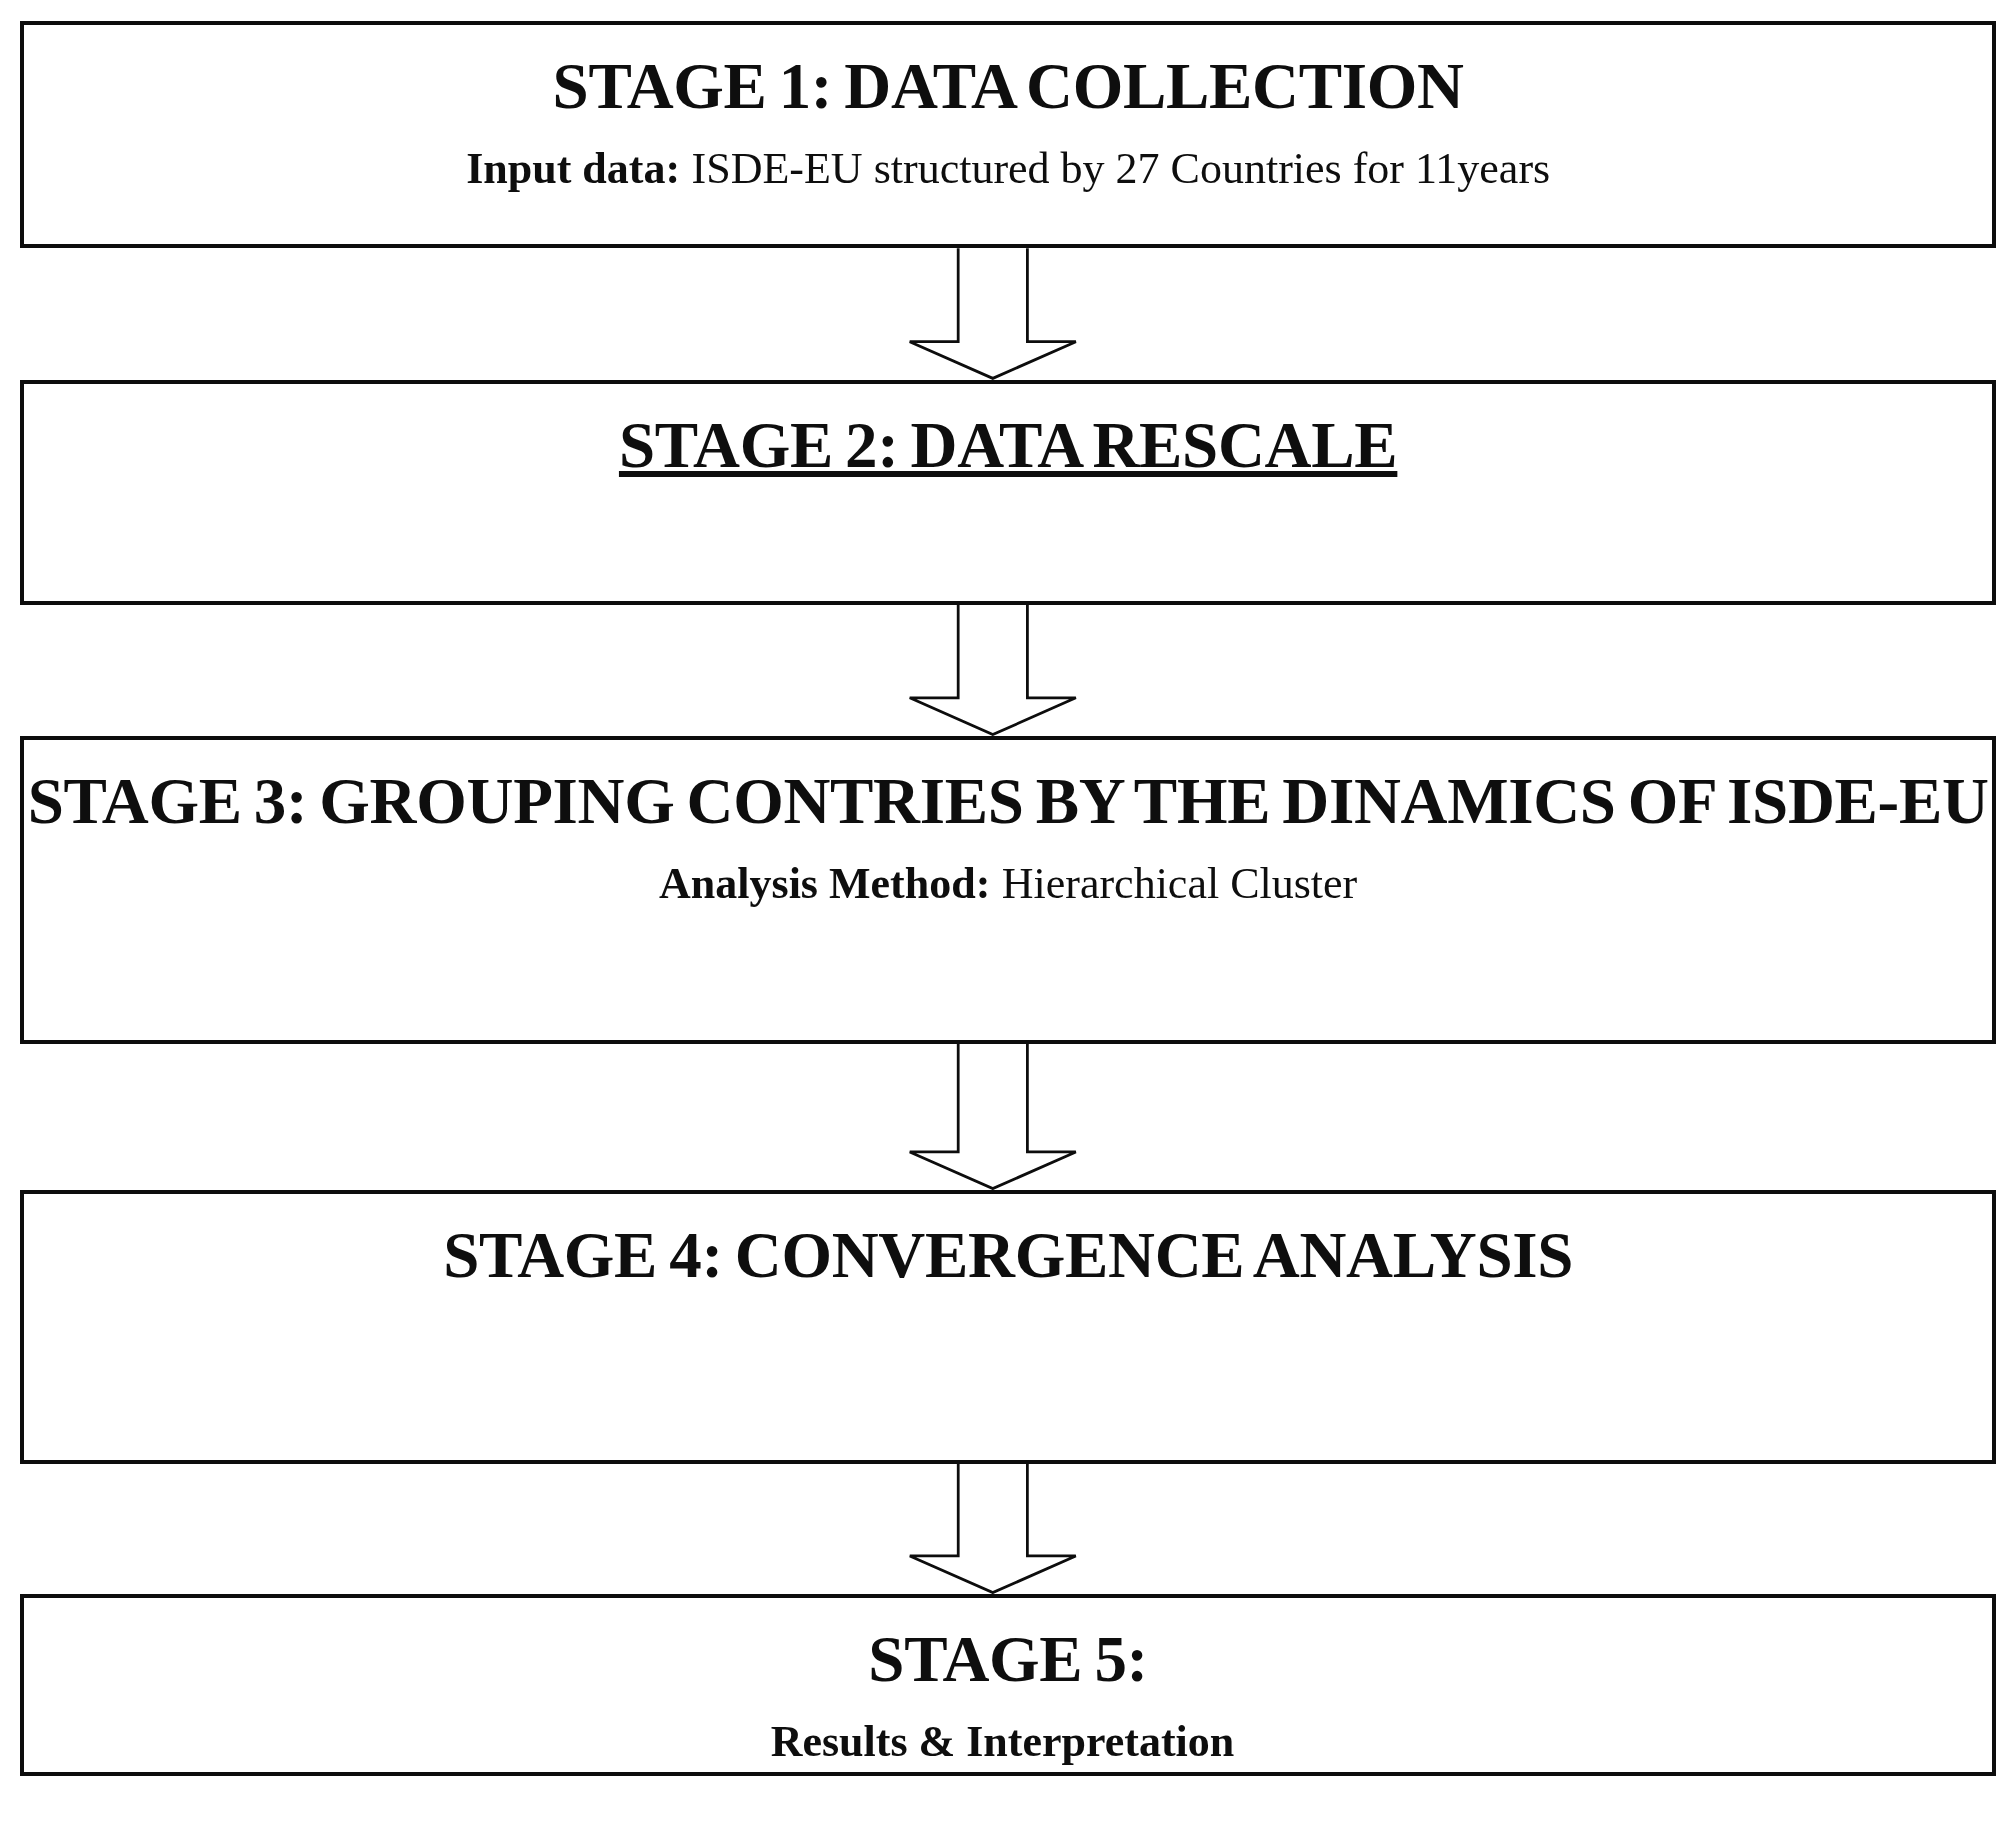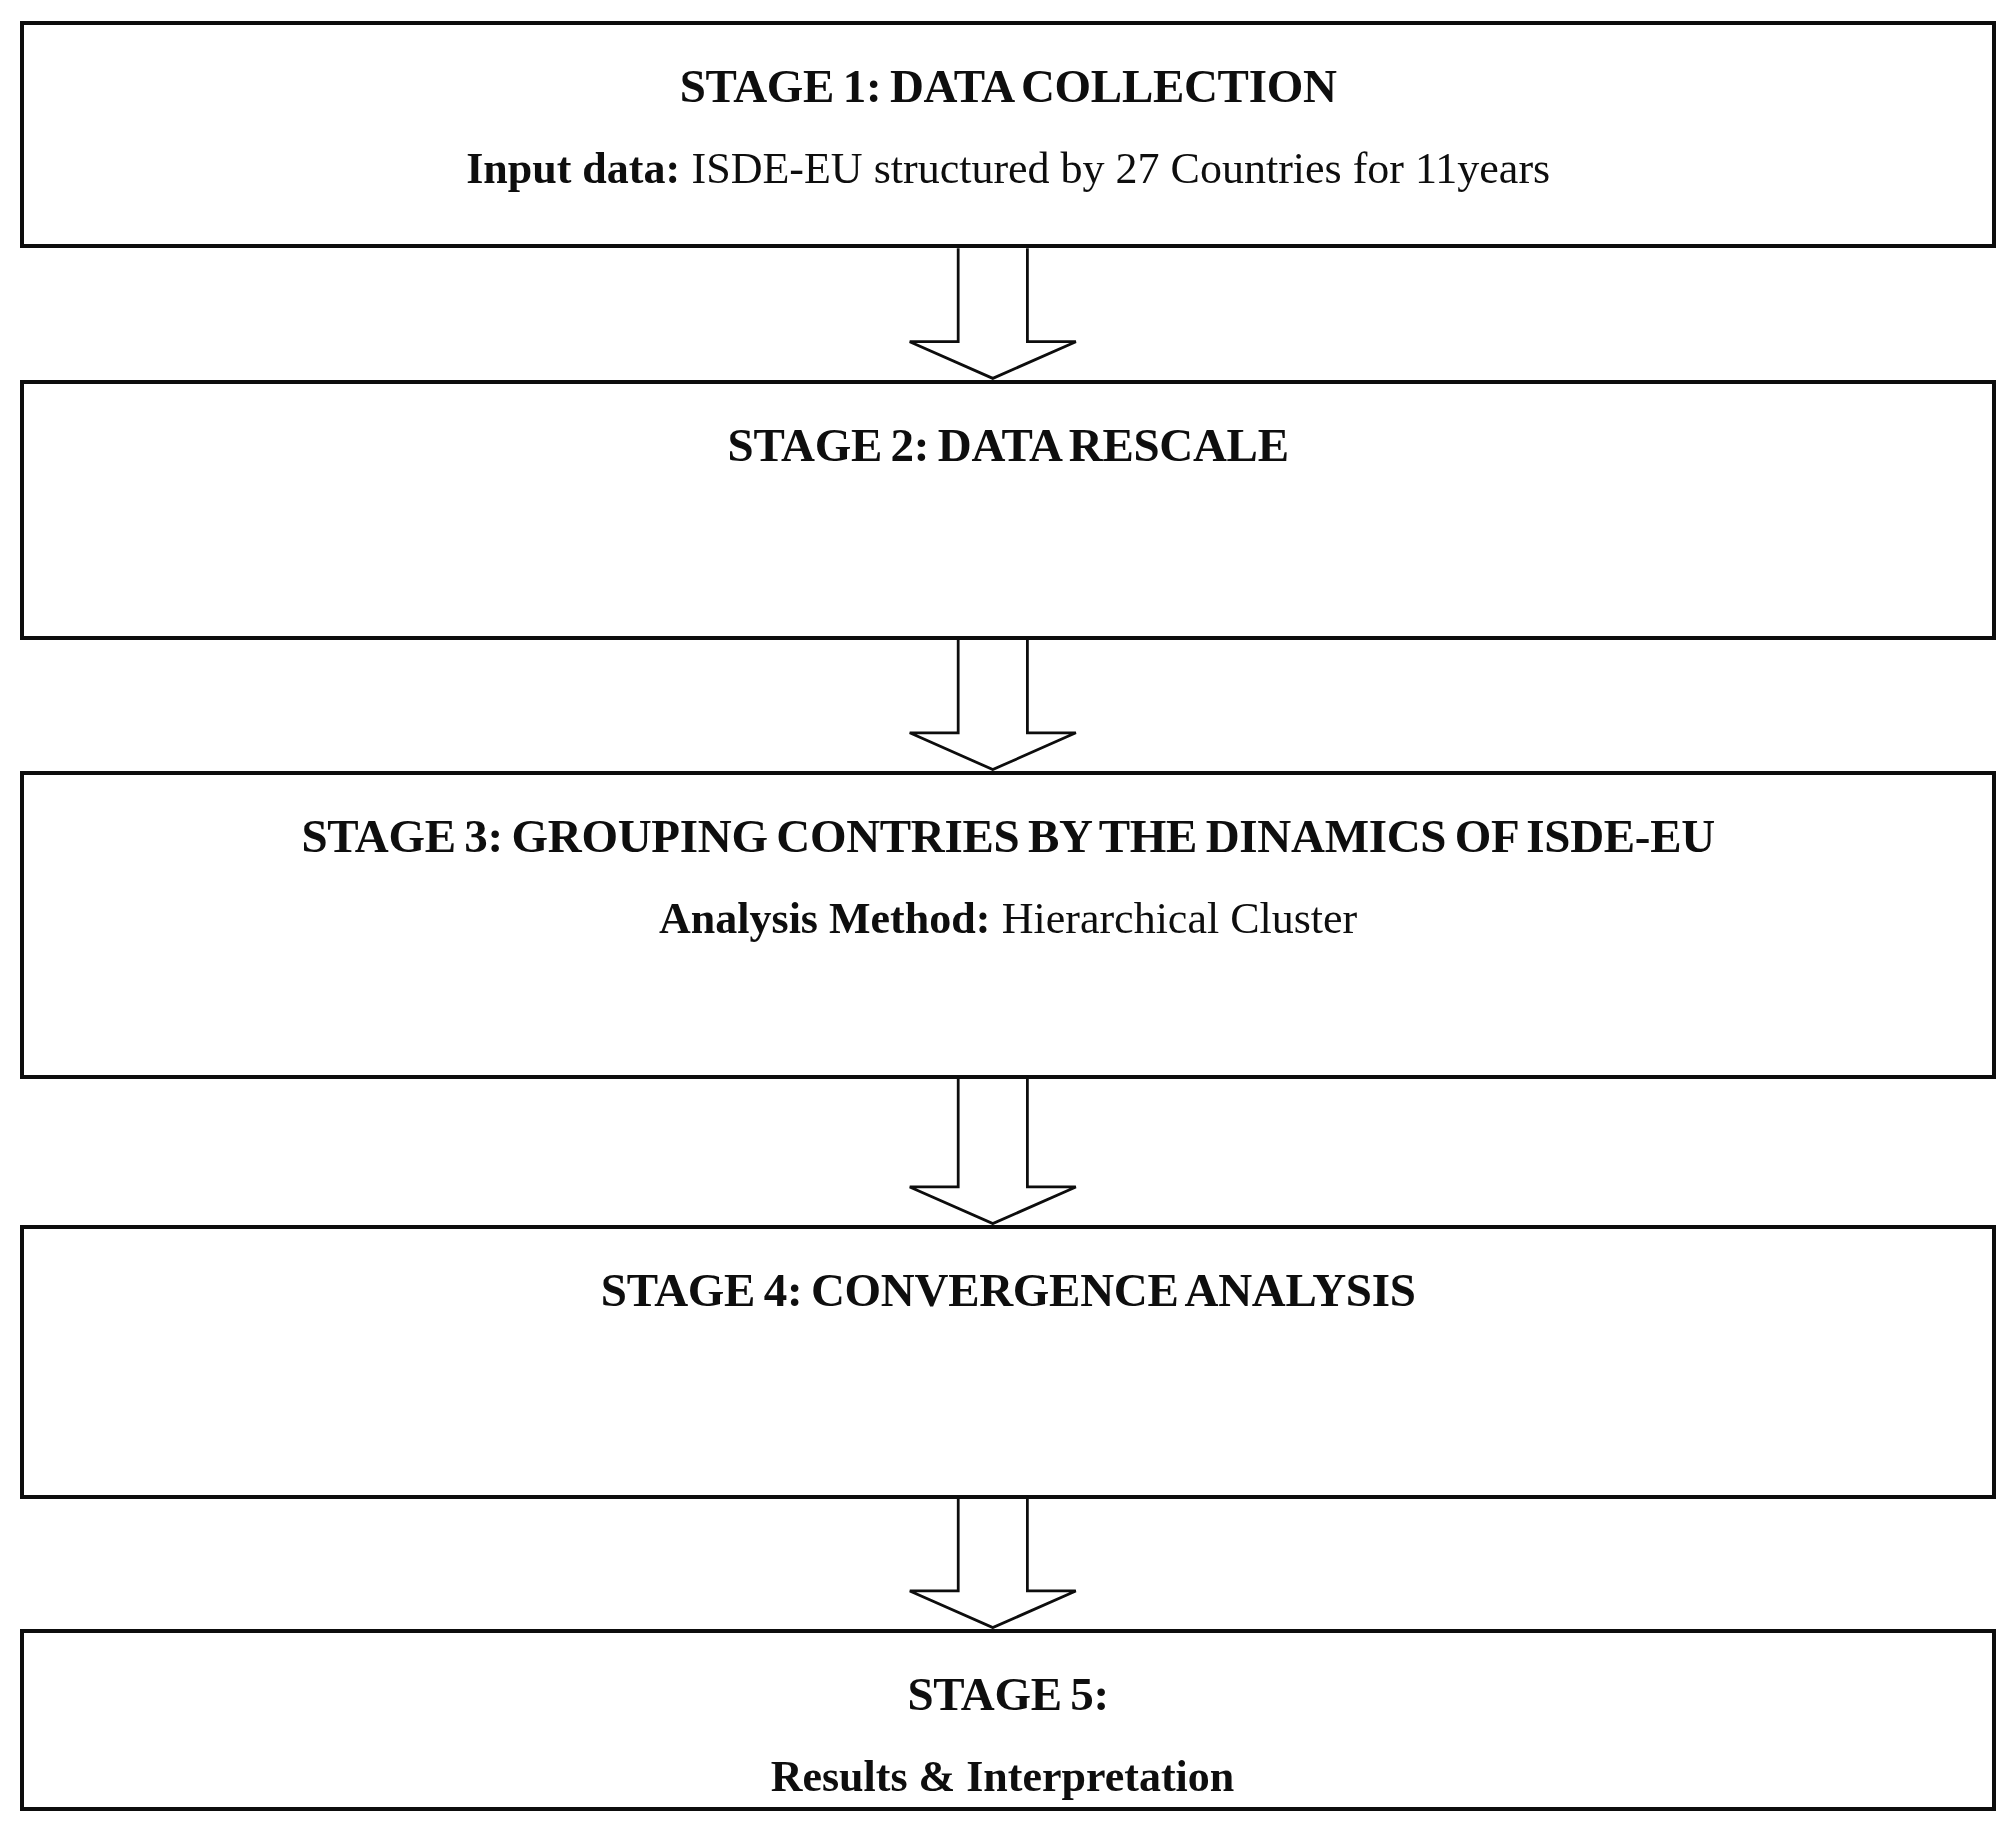--- a/index.html
+++ b/index.html
@@ -19,38 +19,38 @@
     padding:21px 18.7px 0 20px;
     background:var(--paper);
   }
   .stage{
     border:4.9px solid var(--line);
     background:var(--paper);
     text-align:center;
     padding-top:18px;
   }
   .stage .title{
-    font-size:47px;
+    font-size:65px;
     font-weight:700;
     line-height:86px;
     letter-spacing:-0.3px;
     word-spacing:-0.06em;
     white-space:nowrap;
   }
   .stage .line{
     font-size:44px;
     line-height:80px;
     white-space:nowrap;
   }
   .stage .line .lbl{
     font-weight:700;
     margin-right:0.26em;
   }
   .s1{height:227px;}
-  .s2{height:260px;}
+  .s2{height:225px;text-decoration:underline;}
   .s3{height:308px;}
   .s4{height:274px;}
   .s5{height:182px;}
   .gap{
     display:flex;
     justify-content:center;
   }
   .gap svg{display:block;transform:translateX(-15.2px);}
   .g1{height:132px;}
   .g2{height:131px;}

